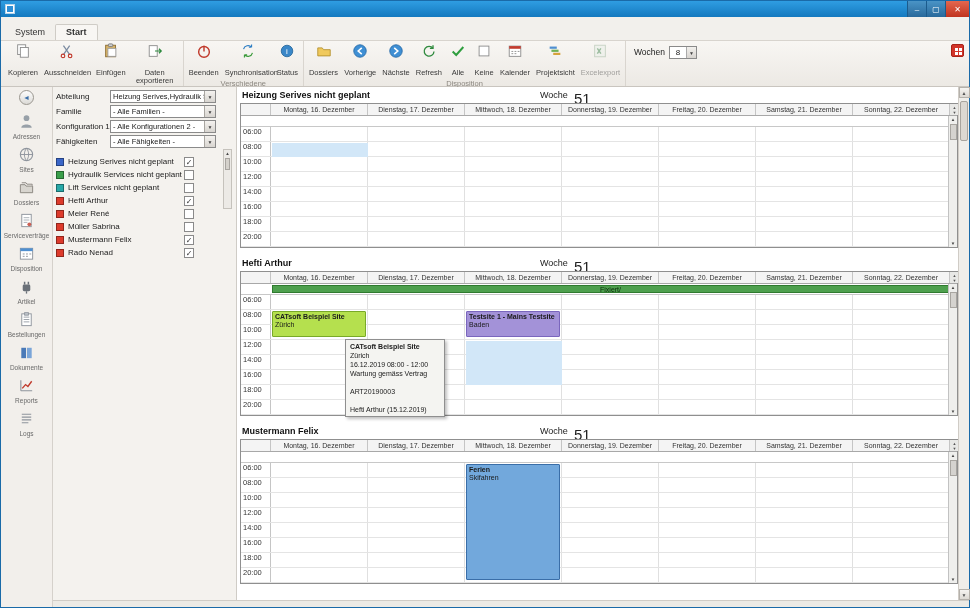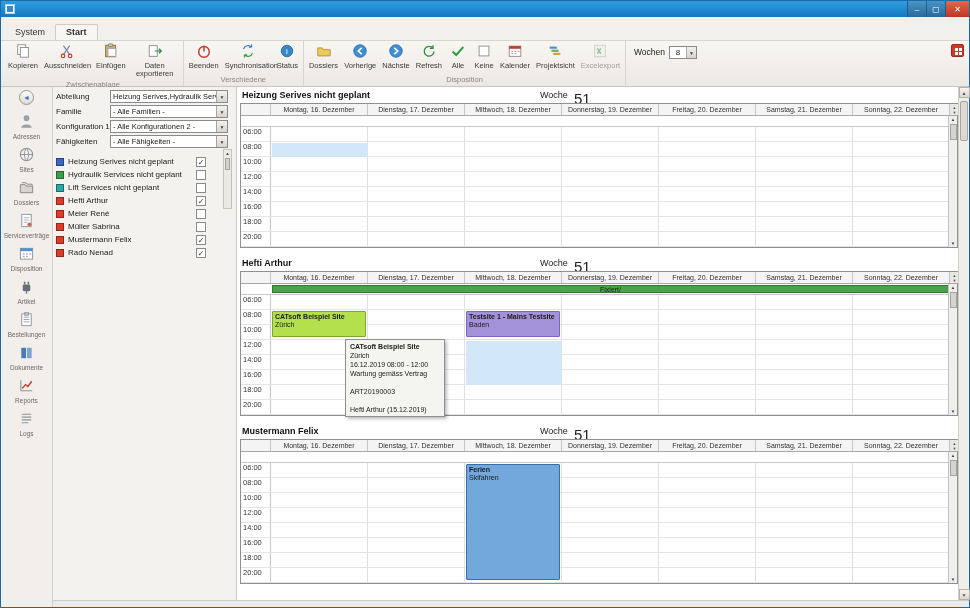--- a/index.html
+++ b/index.html
@@ -20,21 +20,21 @@
   .menubar{height:24px;background:#f2f0ec;display:flex;align-items:flex-end;padding-left:4px;border-bottom:1px solid #d8d4ce;flex:none}
   .menu-tab{padding:2px 10px 3px;font-size:9px;color:#333}
   .menu-tab.active{font-weight:bold;background:#f8f6f3;border:1px solid #cfccc6;border-bottom:none;border-radius:2px 2px 0 0}
 
   
   .ribbon{height:46px;background:linear-gradient(#f8f6f3,#ece9e4);display:flex;position:relative;border-bottom:1px solid #c9c5bf;padding-left:2px;flex:none}
   .rgroup{display:flex;flex-direction:column;justify-content:space-between;border-right:1px solid #d9d5cf;padding:1px 2px 0}
   .rbuttons{display:flex;align-items:flex-start}
   .rbtn{display:flex;flex-direction:column;align-items:center;padding:1px 3px;min-width:26px}
   .rbtn svg{width:16px;height:16px;flex:none}
-  .rbtn-label{font-size:7.5px;color:#3a3a3a;text-align:center;line-height:8px;margin-top:1px;max-width:46px}
+  .rbtn-label{font-size:7.5px;color:#3a3a3a;text-align:center;line-height:8px;margin-top:8px;max-width:46px}
   .rbtn.disabled{opacity:.45}
   .rgroup-label{font-size:7.5px;color:#8a867f;text-align:center;padding:1px 0 2px}
   .wochen{display:flex;align-items:flex-start;padding:5px 0 0 8px}
   .wochen-label{font-size:8.5px;margin-right:4px;margin-top:1px}
   .wochen-select{width:28px;height:13px;background:#fff;border:1px solid #8a8a8a;display:flex;align-items:stretch}
   .wochen-value{flex:1;text-align:center;font-size:8px;line-height:11px}
   .wochen-arrow{width:10px;background:linear-gradient(#f2f0ed,#d8d5d0);border-left:1px solid #aaa;font-size:5px;display:flex;align-items:center;justify-content:center;color:#444}
   .app-badge{position:absolute;right:5px;top:3px;width:13px;height:13px;background:#d2352a;border-radius:2px;border:1px solid #a82218}
   .app-badge::after{content:"";position:absolute;left:3px;top:3px;width:3px;height:3px;background:#fff;box-shadow:4px 0 0 #fff,0 4px 0 #fff,4px 4px 0 #fff}
 
@@ -49,21 +49,21 @@
   .content{flex:1;display:flex;flex-direction:column;min-width:0;background:#fff}
   .tabbar{height:15px;background:#eceae5;display:flex;align-items:flex-end;padding-left:2px;border-bottom:1px solid #cfccc6;flex:none}
   .doc-tab{display:flex;align-items:center;height:14px;padding:0 3px 0 5px;background:#dcd9d3;border:1px solid #b8b4ae;border-bottom:none;margin-right:1px;border-radius:2px 2px 0 0}
   .doc-tab.active{background:#f7f5f1}
   .doc-tab-label{font-size:8px;margin-right:3px;white-space:nowrap}
   .tab-close{width:9px;height:9px;background:#cf3a2a;color:#fff;font-size:7px;line-height:8px;text-align:center;border-radius:1px}
 
   .bodyrow{flex:1;display:flex;min-height:0;position:relative}
 
   
-  .filter-panel{width:184px;background:#f4f2ee;border-right:1px solid #cfccc6;padding:3px 8px 0 3px;position:relative;flex:none}
+  .filter-panel{width:184px;background:#f4f2ee;border-right:1px solid #cfccc6;padding:3px 20px 0 3px;position:relative;flex:none}
   .ffield{display:flex;align-items:center;margin-bottom:2px}
   .flabel{width:54px;font-size:8px;color:#222;flex:none}
   .fselect{flex:1;height:13px;background:#fff;border:1px solid #8a8a8a;display:flex;align-items:stretch;overflow:hidden;min-width:0}
   .fvalue{flex:1;font-size:7.5px;line-height:11px;padding-left:2px;white-space:nowrap;overflow:hidden;min-width:0}
   .farrow{width:11px;flex:none;background:linear-gradient(#f4f2ef,#d8d5d0);border-left:1px solid #a8a5a0;font-size:5px;display:flex;align-items:center;justify-content:center;color:#444}
   .res-list{margin-top:7px;padding-right:22px;position:relative}
   .res-row{display:flex;align-items:center;height:13px}
   .res-color{width:8px;height:8px;border:1px solid rgba(0,0,0,.35);flex:none}
   .res-label{font-size:8px;margin-left:4px;white-space:nowrap;overflow:hidden;flex:1;min-width:0}
   .res-check{width:10px;height:10px;background:#fff;border:1px solid #8a8a8a;flex:none;font-size:8px;line-height:9px;text-align:center;color:#333;margin-left:2px}

